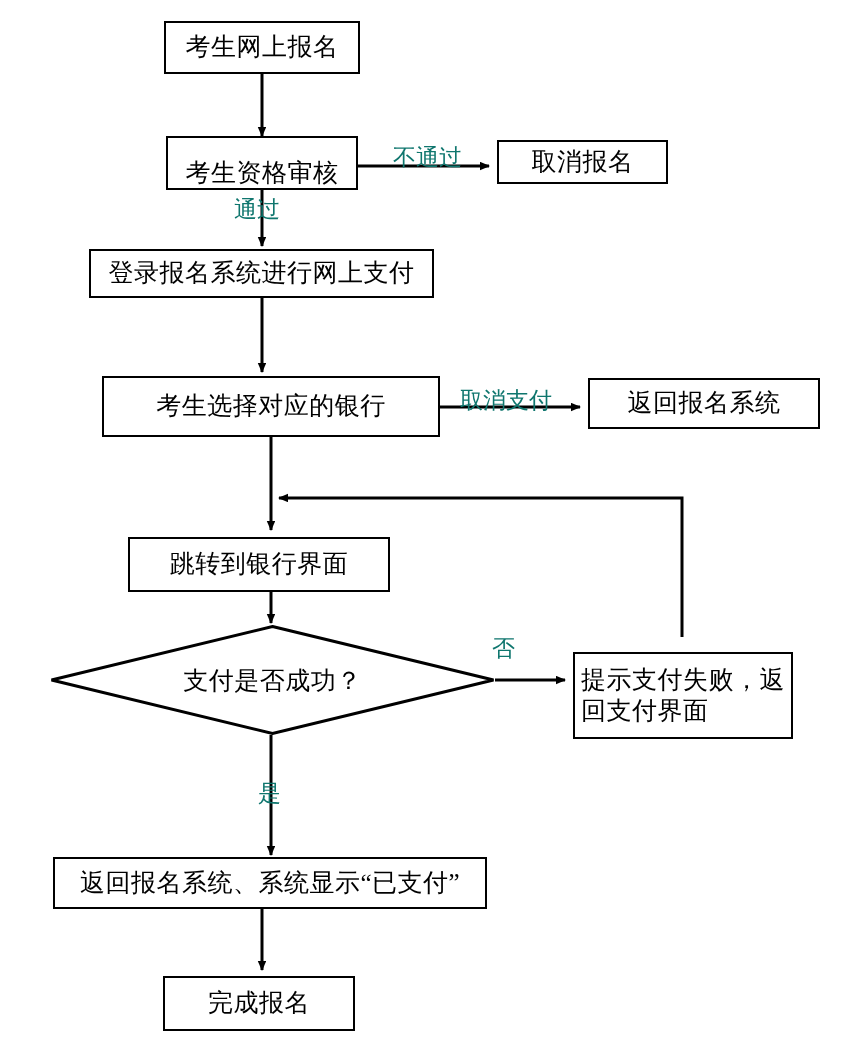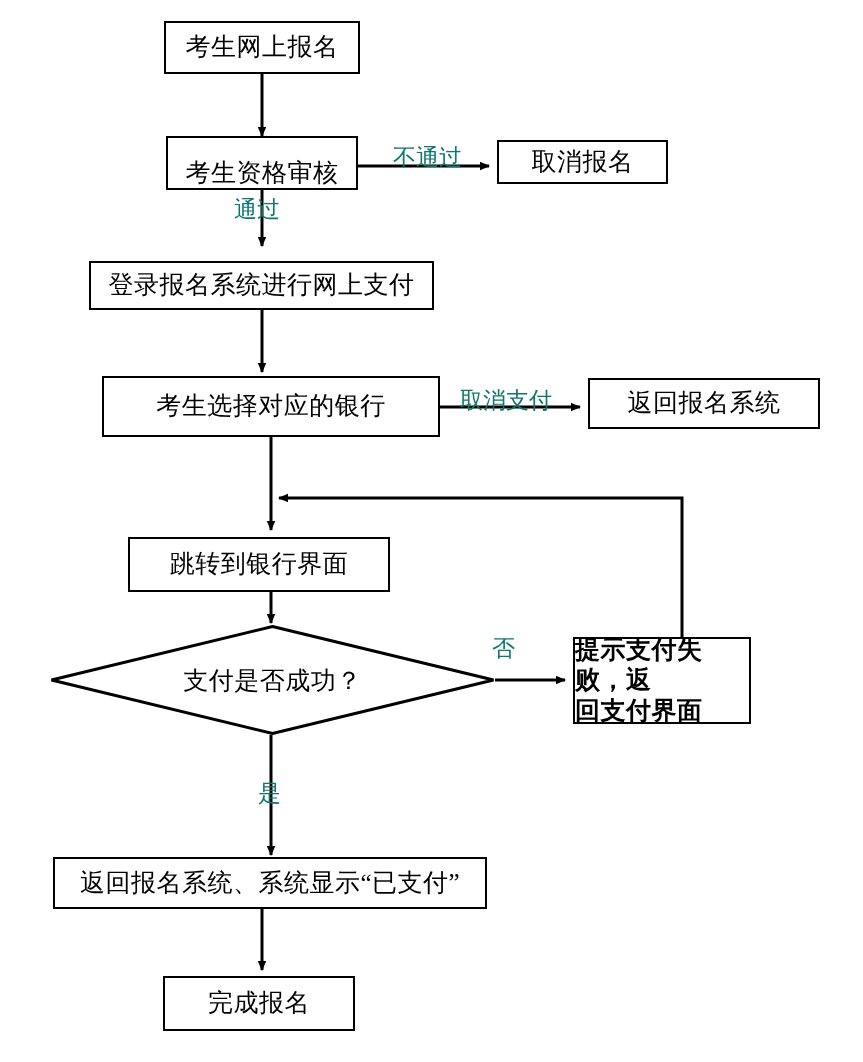--- a/index.html
+++ b/index.html
@@ -112,21 +112,21 @@
   </div>
 
   <div class="node" style="left:166px; top:136px; width:192px; height:54px;align-items:flex-end;">
     <span class="node-label">考生资格审核</span>
   </div>
 
   <div class="node" style="left:497px; top:140px; width:171px; height:44px;">
     <span class="node-label">取消报名</span>
   </div>
 
-  <div class="node" style="left:89px; top:249px; width:345px; height:49px;margin-top:12px;">
+  <div class="node" style="left:89px; top:249px; width:345px; height:49px;">
     <span class="node-label">登录报名系统进行网上支付</span>
   </div>
 
   <div class="node" style="left:102px; top:376px; width:338px; height:61px;">
     <span class="node-label">考生选择对应的银行</span>
   </div>
 
   <div class="node" style="left:128px; top:537px; width:262px; height:55px;">
     <span class="node-label">跳转到银行界面</span>
   </div>
@@ -135,21 +135,21 @@
     <span class="node-label">返回报名系统</span>
   </div>
 
   <div class="decision" style="left:50px; top:625px; width:445px; height:110px;">
     <svg width="445" height="110" viewBox="0 0 445 110" xmlns="http://www.w3.org/2000/svg">
       <polygon points="222.5,1.5 443.5,55 222.5,108.5 1.5,55" fill="#ffffff" stroke="#000000" stroke-width="3"></polygon>
     </svg>
     <span class="node-label">支付是否成功？</span>
   </div>
 
-  <div class="node" style="left:573px; top:637px; width:178px; height:87px;font-weight:bold;">
+  <div class="node" style="left:573px; top:652px; width:220px; height:87px;">
     <span class="node-label" style="text-align:left;">提示支付失败，返
 回支付界面</span>
   </div>
 
   <div class="node" style="left:53px; top:857px; width:434px; height:52px;">
     <span class="node-label">返回报名系统、系统显示“已支付”</span>
   </div>
 
   <div class="node" style="left:163px; top:976px; width:192px; height:55px;">
     <span class="node-label">完成报名</span>

